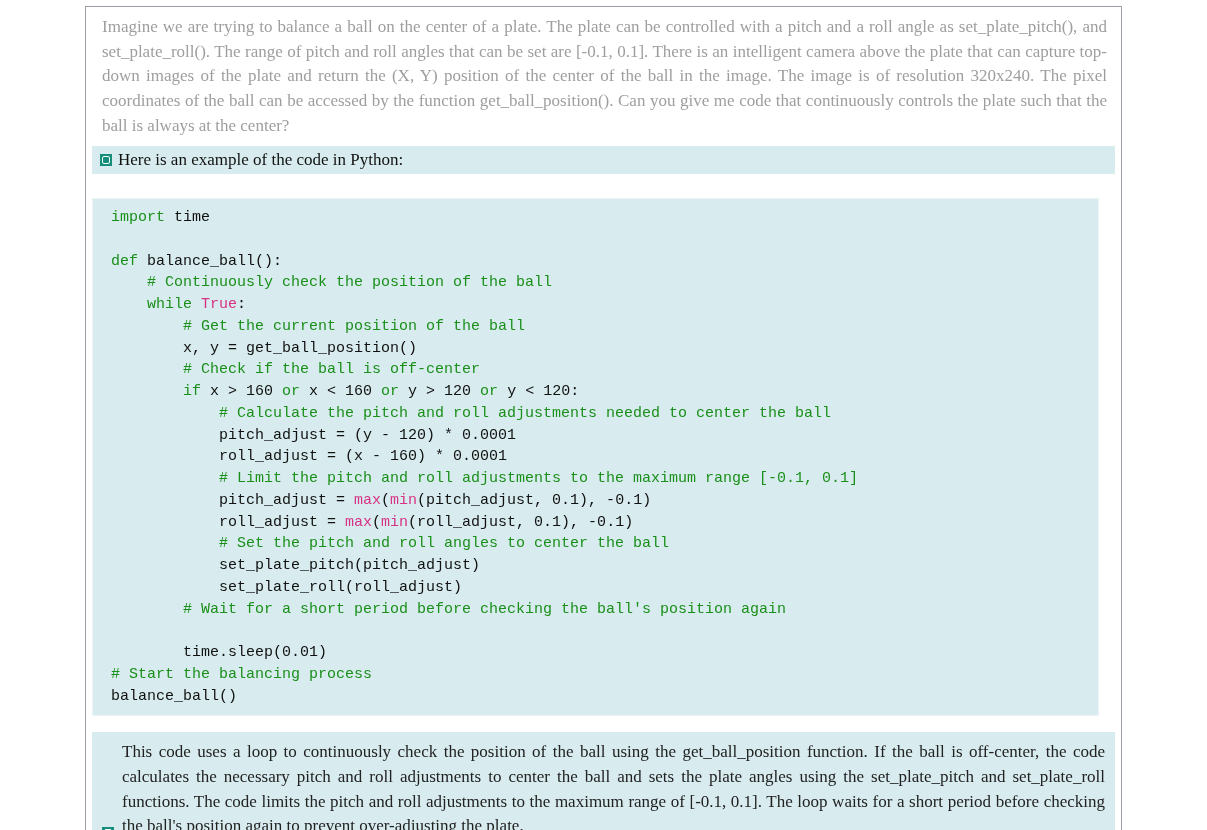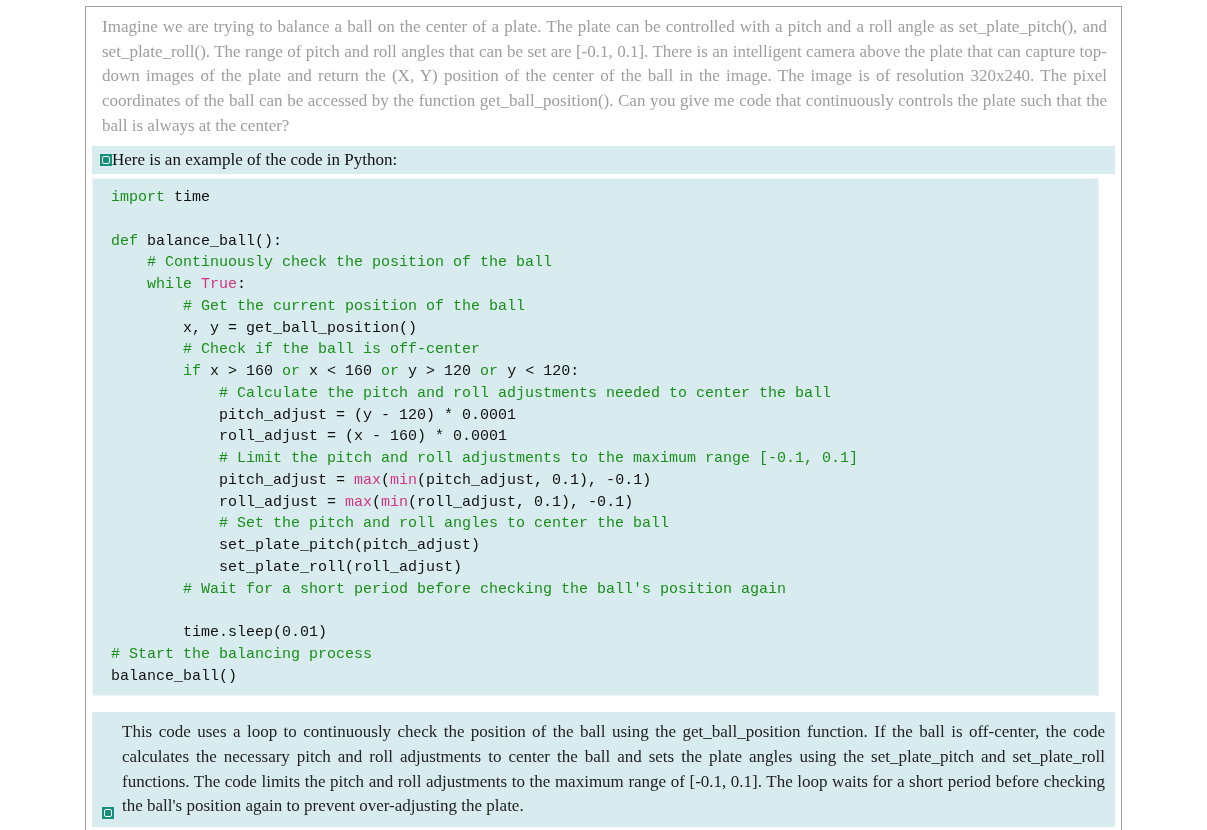--- a/index.html
+++ b/index.html
@@ -1,20 +1,20 @@
 <!DOCTYPE html>
 <html><head>
 <meta charset="utf-8">
 <style>
   html,body{margin:0;padding:0;background:#fff}
   body{font-family:Georgia,"Times New Roman",serif;color:#222;font-size:16px}
   .page{box-sizing:border-box;width:1061px;min-height:830px;margin:0 auto;padding:6px 12px 12px 12px;position:relative}
   .frame{border:1px solid #9aa0a6;padding:4px 2px 8px 2px}
   .prompt{color:#9e9e9e;font-family:Georgia,"Times New Roman",serif;font-size:17px;line-height:1.45;padding:4px 12px 6px 14px;text-align:justify}
-  .answer-bar{background:#d8ecef;margin:2px 4px 4px 4px;padding:4px 8px;display:flex;align-items:center;font-size:17px}
+  .answer-bar{background:#d8ecef;margin:2px 4px 24px 4px;padding:4px 8px;display:flex;align-items:center;gap:6px;font-size:17px}
   .answer-text{color:#111}
   .gpt-icon{width:12px;height:12px;display:inline-block;background:#158f7c;position:relative;flex:0 0 auto}
   .gpt-icon::after{content:"";position:absolute;inset:2px;border:1px solid #fff;border-radius:2px}
   .code-wrap{margin:0 20px 12px 4px;border:1px solid #eef5f7}
   pre.code{margin:0;background:#d8ecef;padding:8px 10px 8px 18px;font-family:Consolas,Menlo,Monaco,"Courier New",monospace;font-size:15px;line-height:1.45;white-space:pre;color:#111;overflow:auto}
   pre.code .kw{color:#1a8f1a}   
   pre.code .bn{color:#d63384}   
   pre.code .cm{color:#1a8f1a}
   .explain{background:#d8ecef;margin:16px 4px 4px 4px;padding:8px 10px;font-size:17px;line-height:1.45;text-align:justify;display:flex;gap:8px;align-items:flex-end}
   .explain .txt{flex:1}

